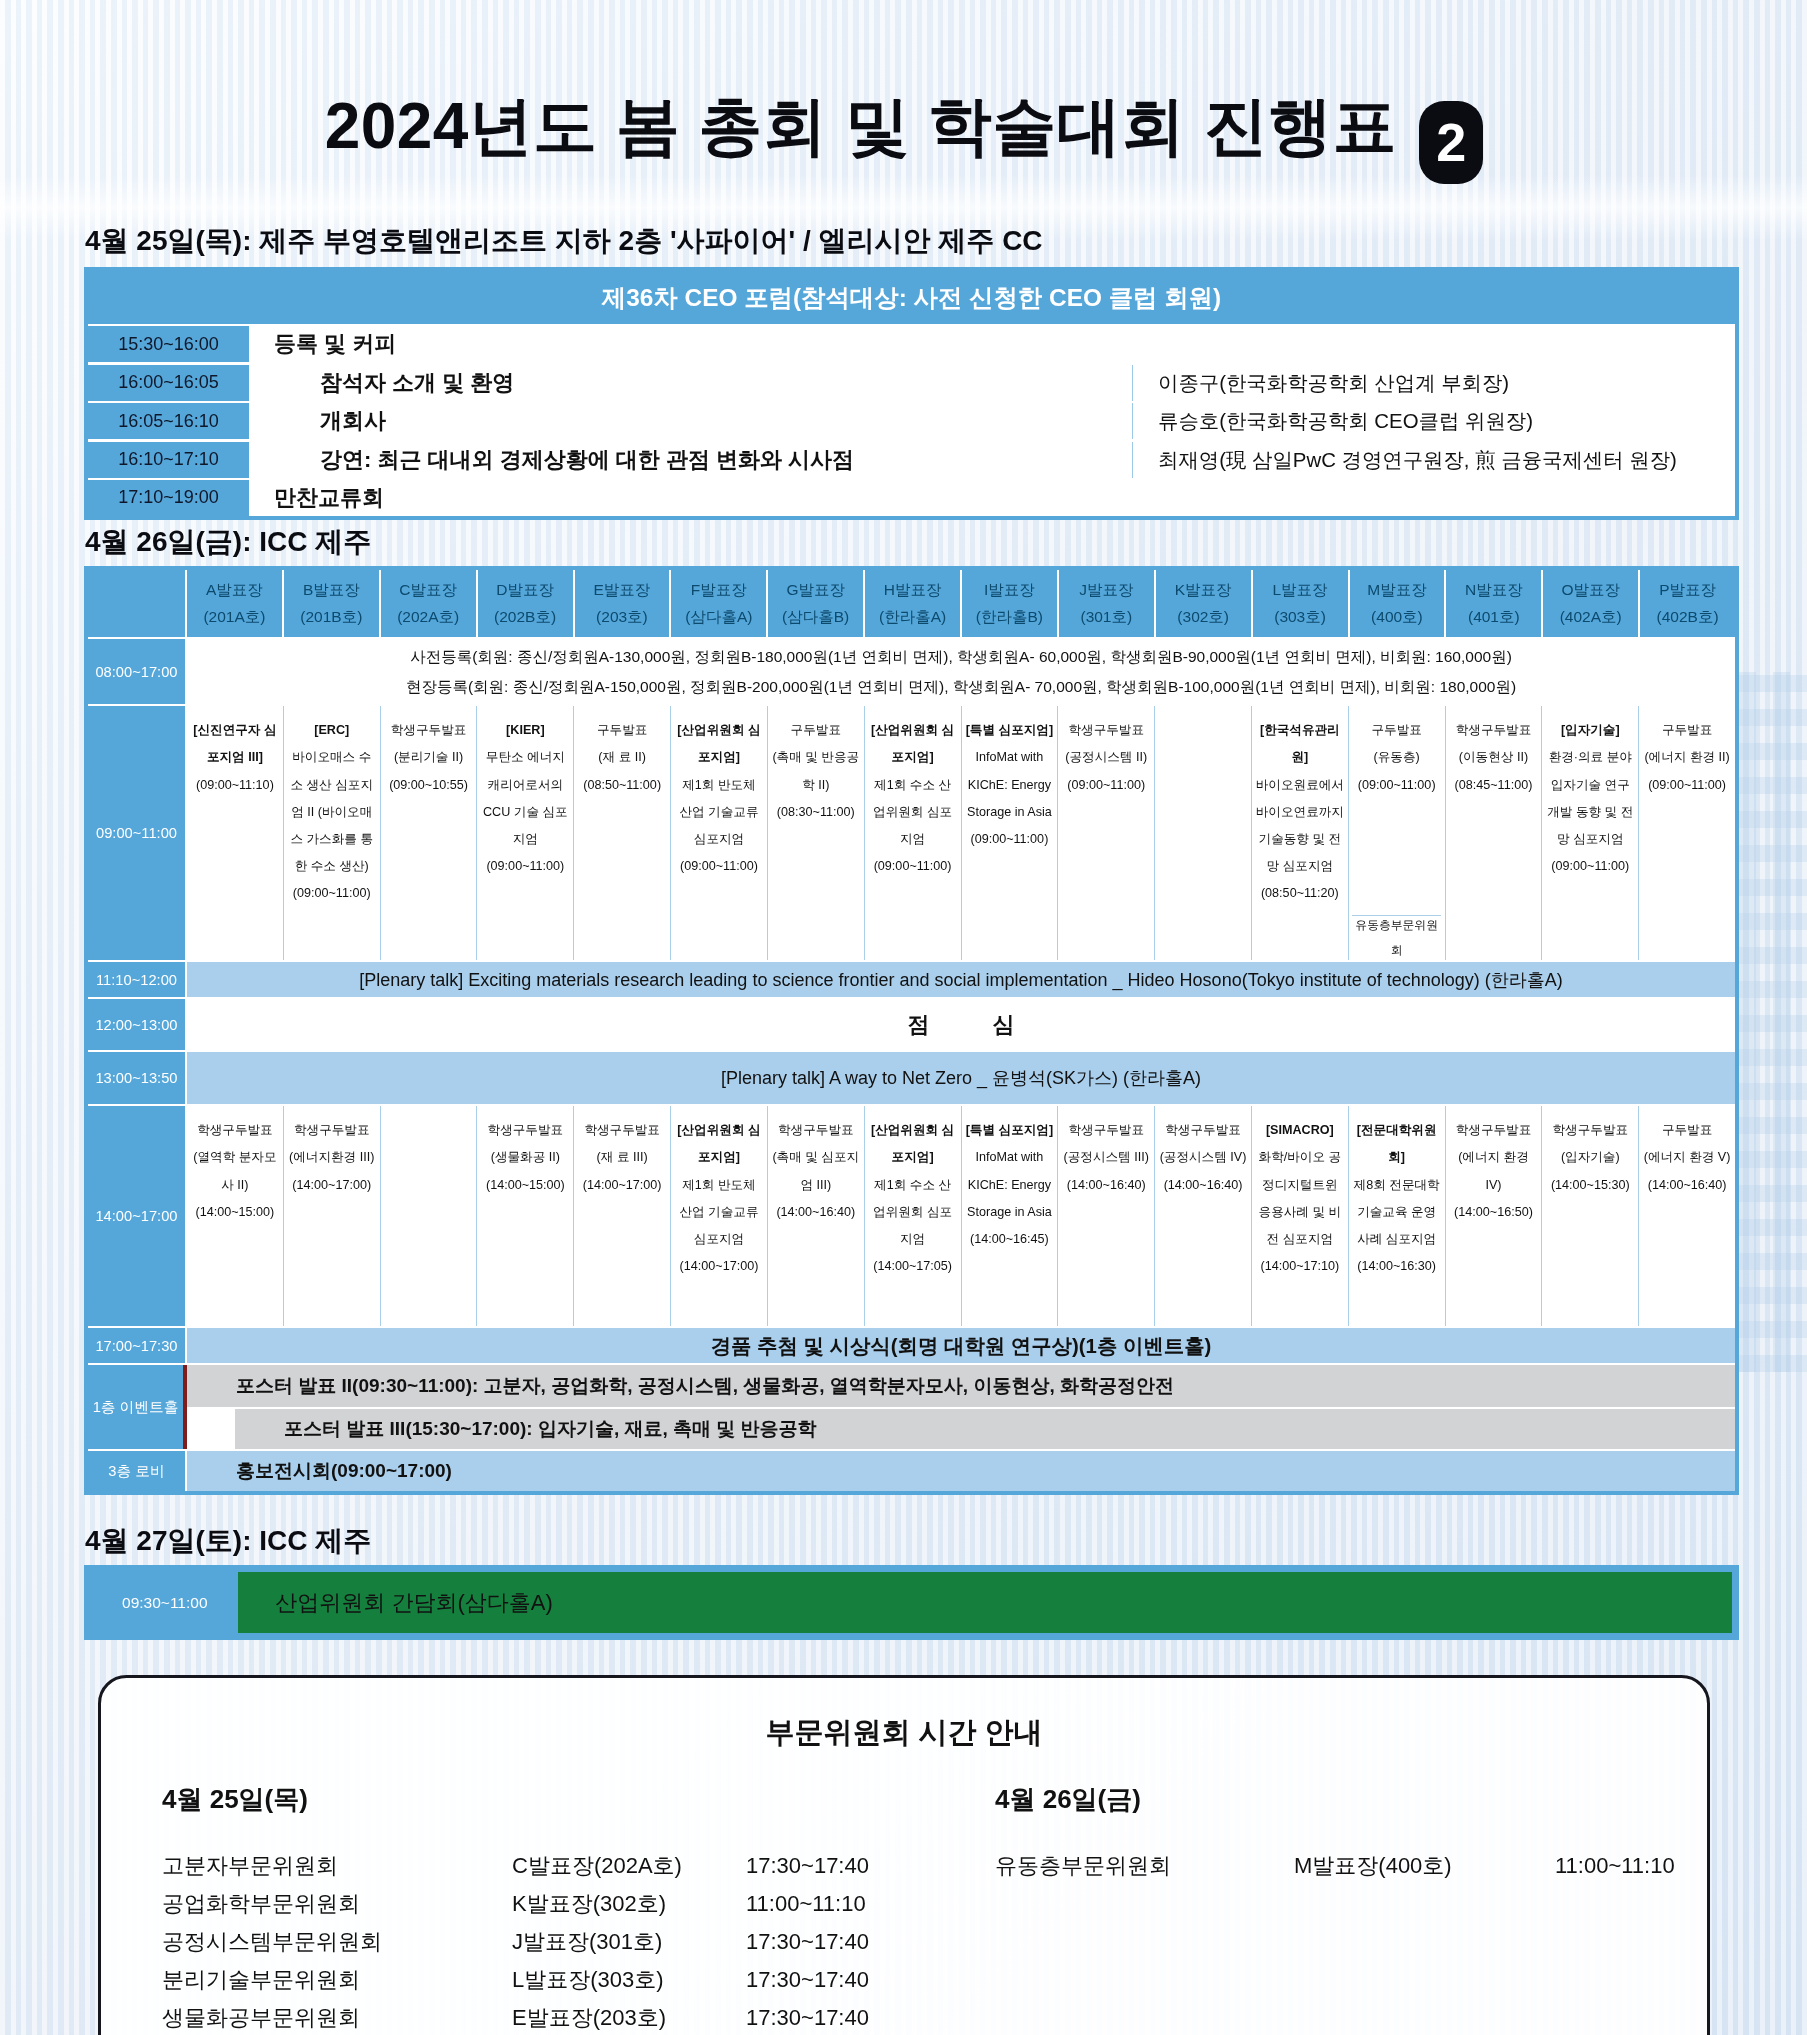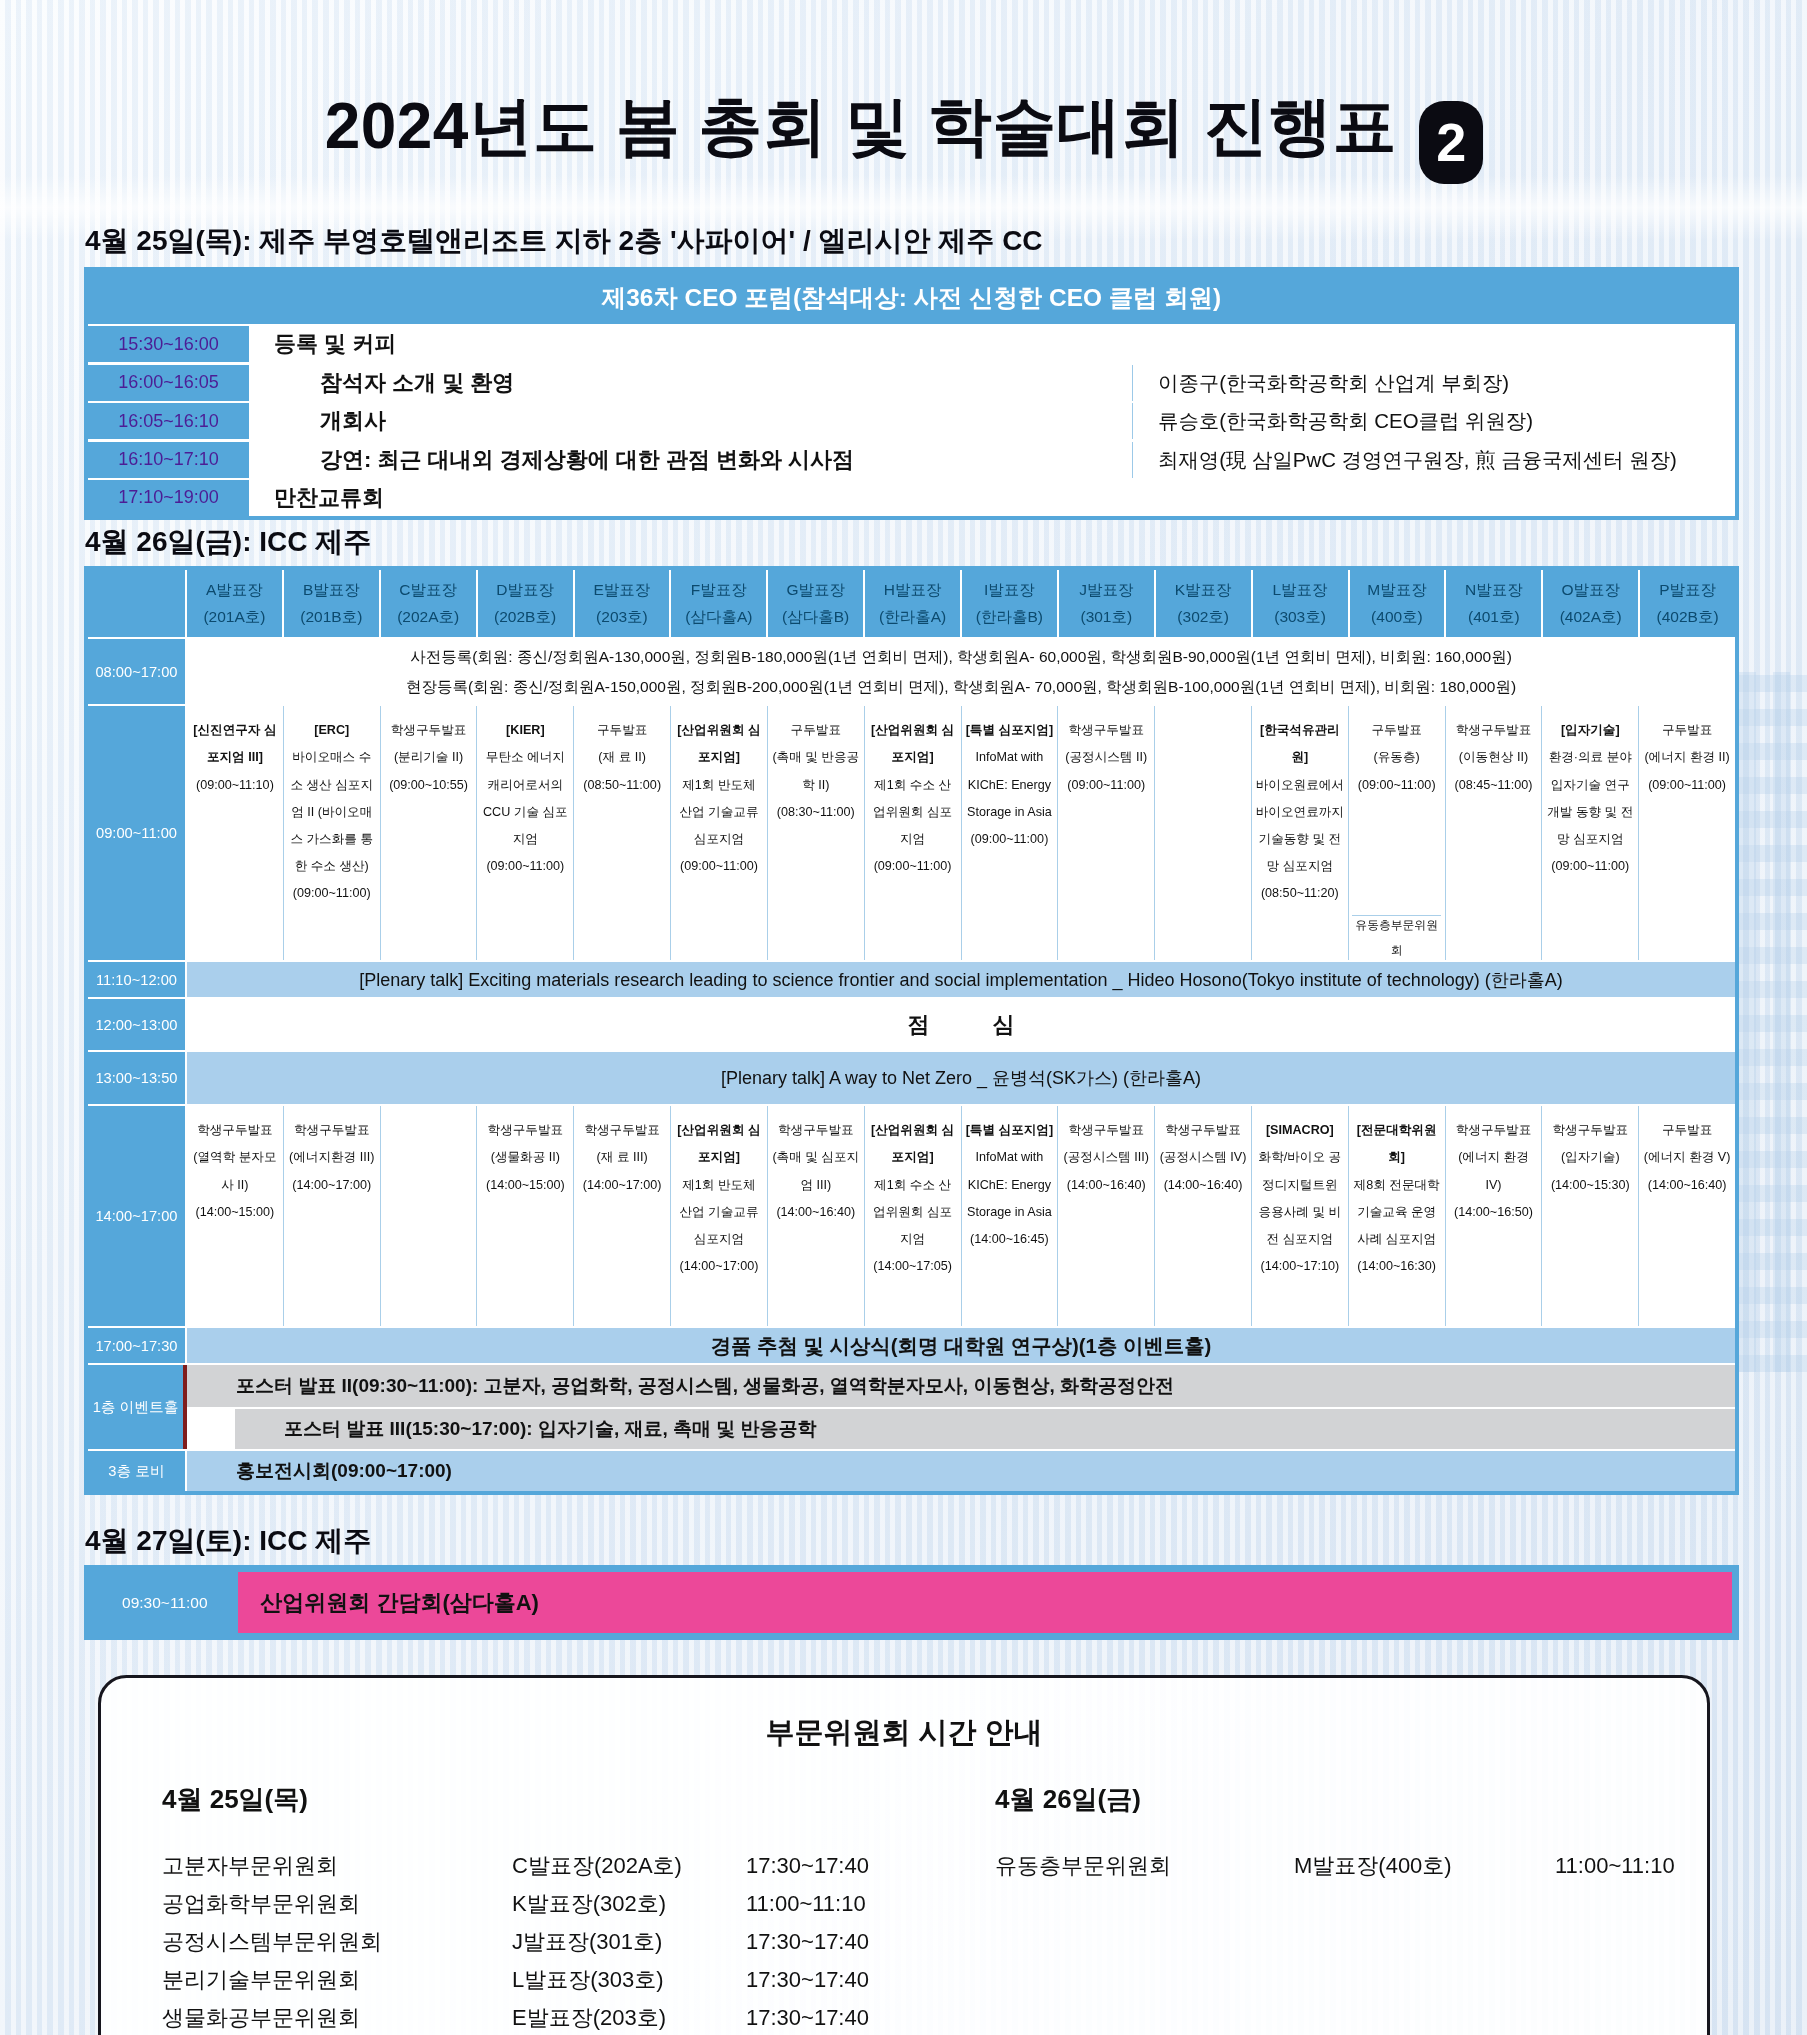--- a/index.html
+++ b/index.html
@@ -23,21 +23,21 @@
     width:64px; height:83px; line-height:83px; background:#0b0b12; color:#fff;
     border-radius:25px; font-size:54px; font-weight:800; text-align:center; }
 
   .sec-heading { position:absolute; left:85px; font-size:28px; font-weight:800; color:#0b0b12; white-space:nowrap; }
 
   
   .ceo { position:absolute; left:84px; top:267px; width:1655px; border:4.9px solid #55a7da; background:#fff; }
   .ceo-header { height:53px; background:#55a7da; color:#fff; font-size:24.4px; font-weight:700;
     display:flex; align-items:center; justify-content:center; }
   .ceo-row { display:flex; height:36px; margin-top:2.4px; }
-  .ceo-time { width:161px; background:#55a7da; color:#4c1d95; font-size:18px;
+  .ceo-time { width:161px; background:#55a7da; color:#0f172a; font-size:18px;
     display:flex; align-items:center; justify-content:center; flex:none; }
   .ceo-item { background:#fff; display:flex; align-items:center; padding-left:25px;
     font-size:22px; font-weight:700; }
   .ceo-item.w { width:838px; flex:none; border-right:1.2px solid #9cc9e8;margin-left:46px; }
   .ceo-item.full { flex:1; }
   .ceo-person { flex:1; background:#fff; display:flex; align-items:center; padding-left:25px; font-size:20.4px; }
 
   
   .grid { position:absolute; left:84px; top:566px; width:1655px; border:4.9px solid #55a7da; background:#fff; }
   .grow { display:flex; }
@@ -79,22 +79,22 @@
     padding-left:49px; font-size:19px; font-weight:700; }
   .poster-row + .poster-row { border-top:2px solid #fff;margin-left:48px; }
   .r-lobby { height:42px; }
   .lobby-body { flex:1; background:#aacfec; display:flex; align-items:center; padding-left:49px;
     font-size:19px; font-weight:700; }
 
   
   .day3 { position:absolute; left:84px; top:1565px; width:1655px; height:75px;
     background:#55a7da; padding:7.3px; display:flex; }
   .d3-time { width:147px; flex:none; color:#fff; font-size:15.5px; display:flex; align-items:center; justify-content:center; }
-  .d3-content { flex:1; background:#ec4899; display:flex; align-items:center; padding-left:22px;
-    font-size:22px; font-weight:700; }
+  .d3-content { flex:1; background:#15803d; display:flex; align-items:center; padding-left:37px;
+    font-size:22px; font-weight:400; }
 
   
   .cbox { position:absolute; left:98px; top:1675px; width:1612px; height:609px;
     background:rgba(255,255,255,.92); border:3.7px solid #16161e; border-radius:28.5px; }
   .cbox-title { margin-top:35px; text-align:center; font-size:29px; font-weight:800; }
   .cbox-h { position:absolute; font-size:26px; font-weight:800; }
   .cbox-h.left { left:61px; top:104px; }
   .cbox-h.right { left:894px; top:104px; }
   .clist { position:absolute; top:169px; }
   .clist.left { left:61px; }

